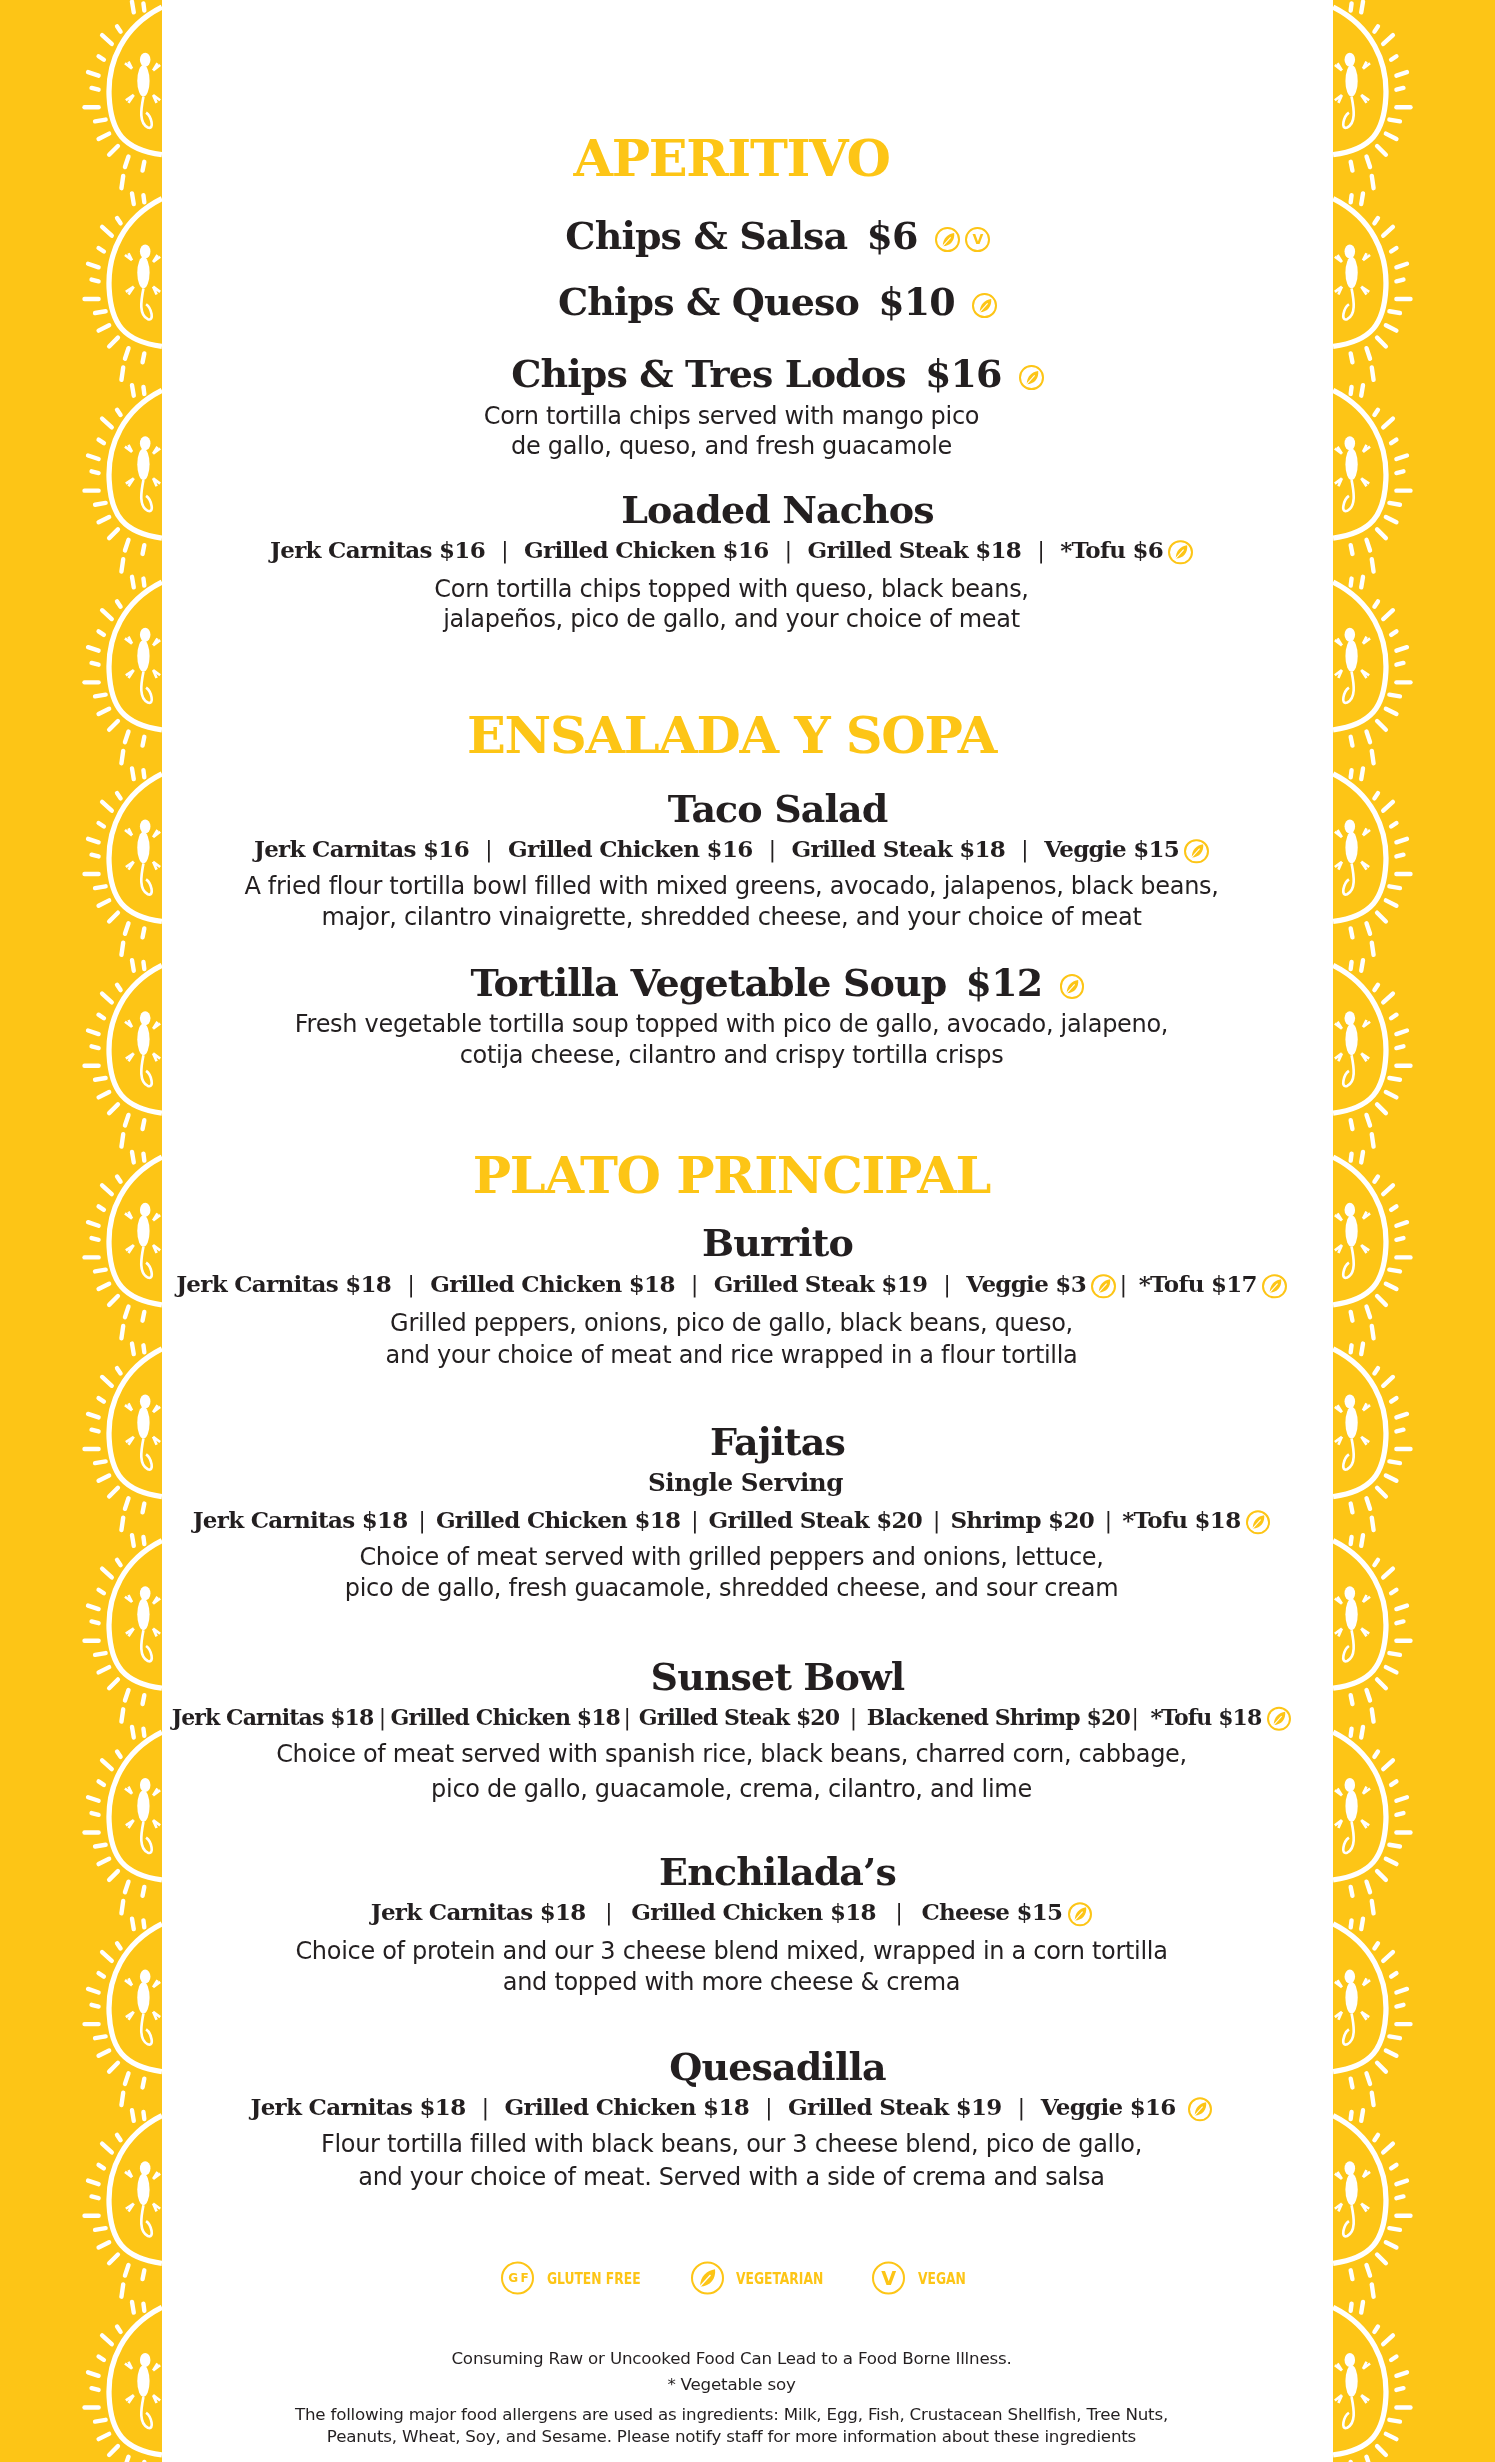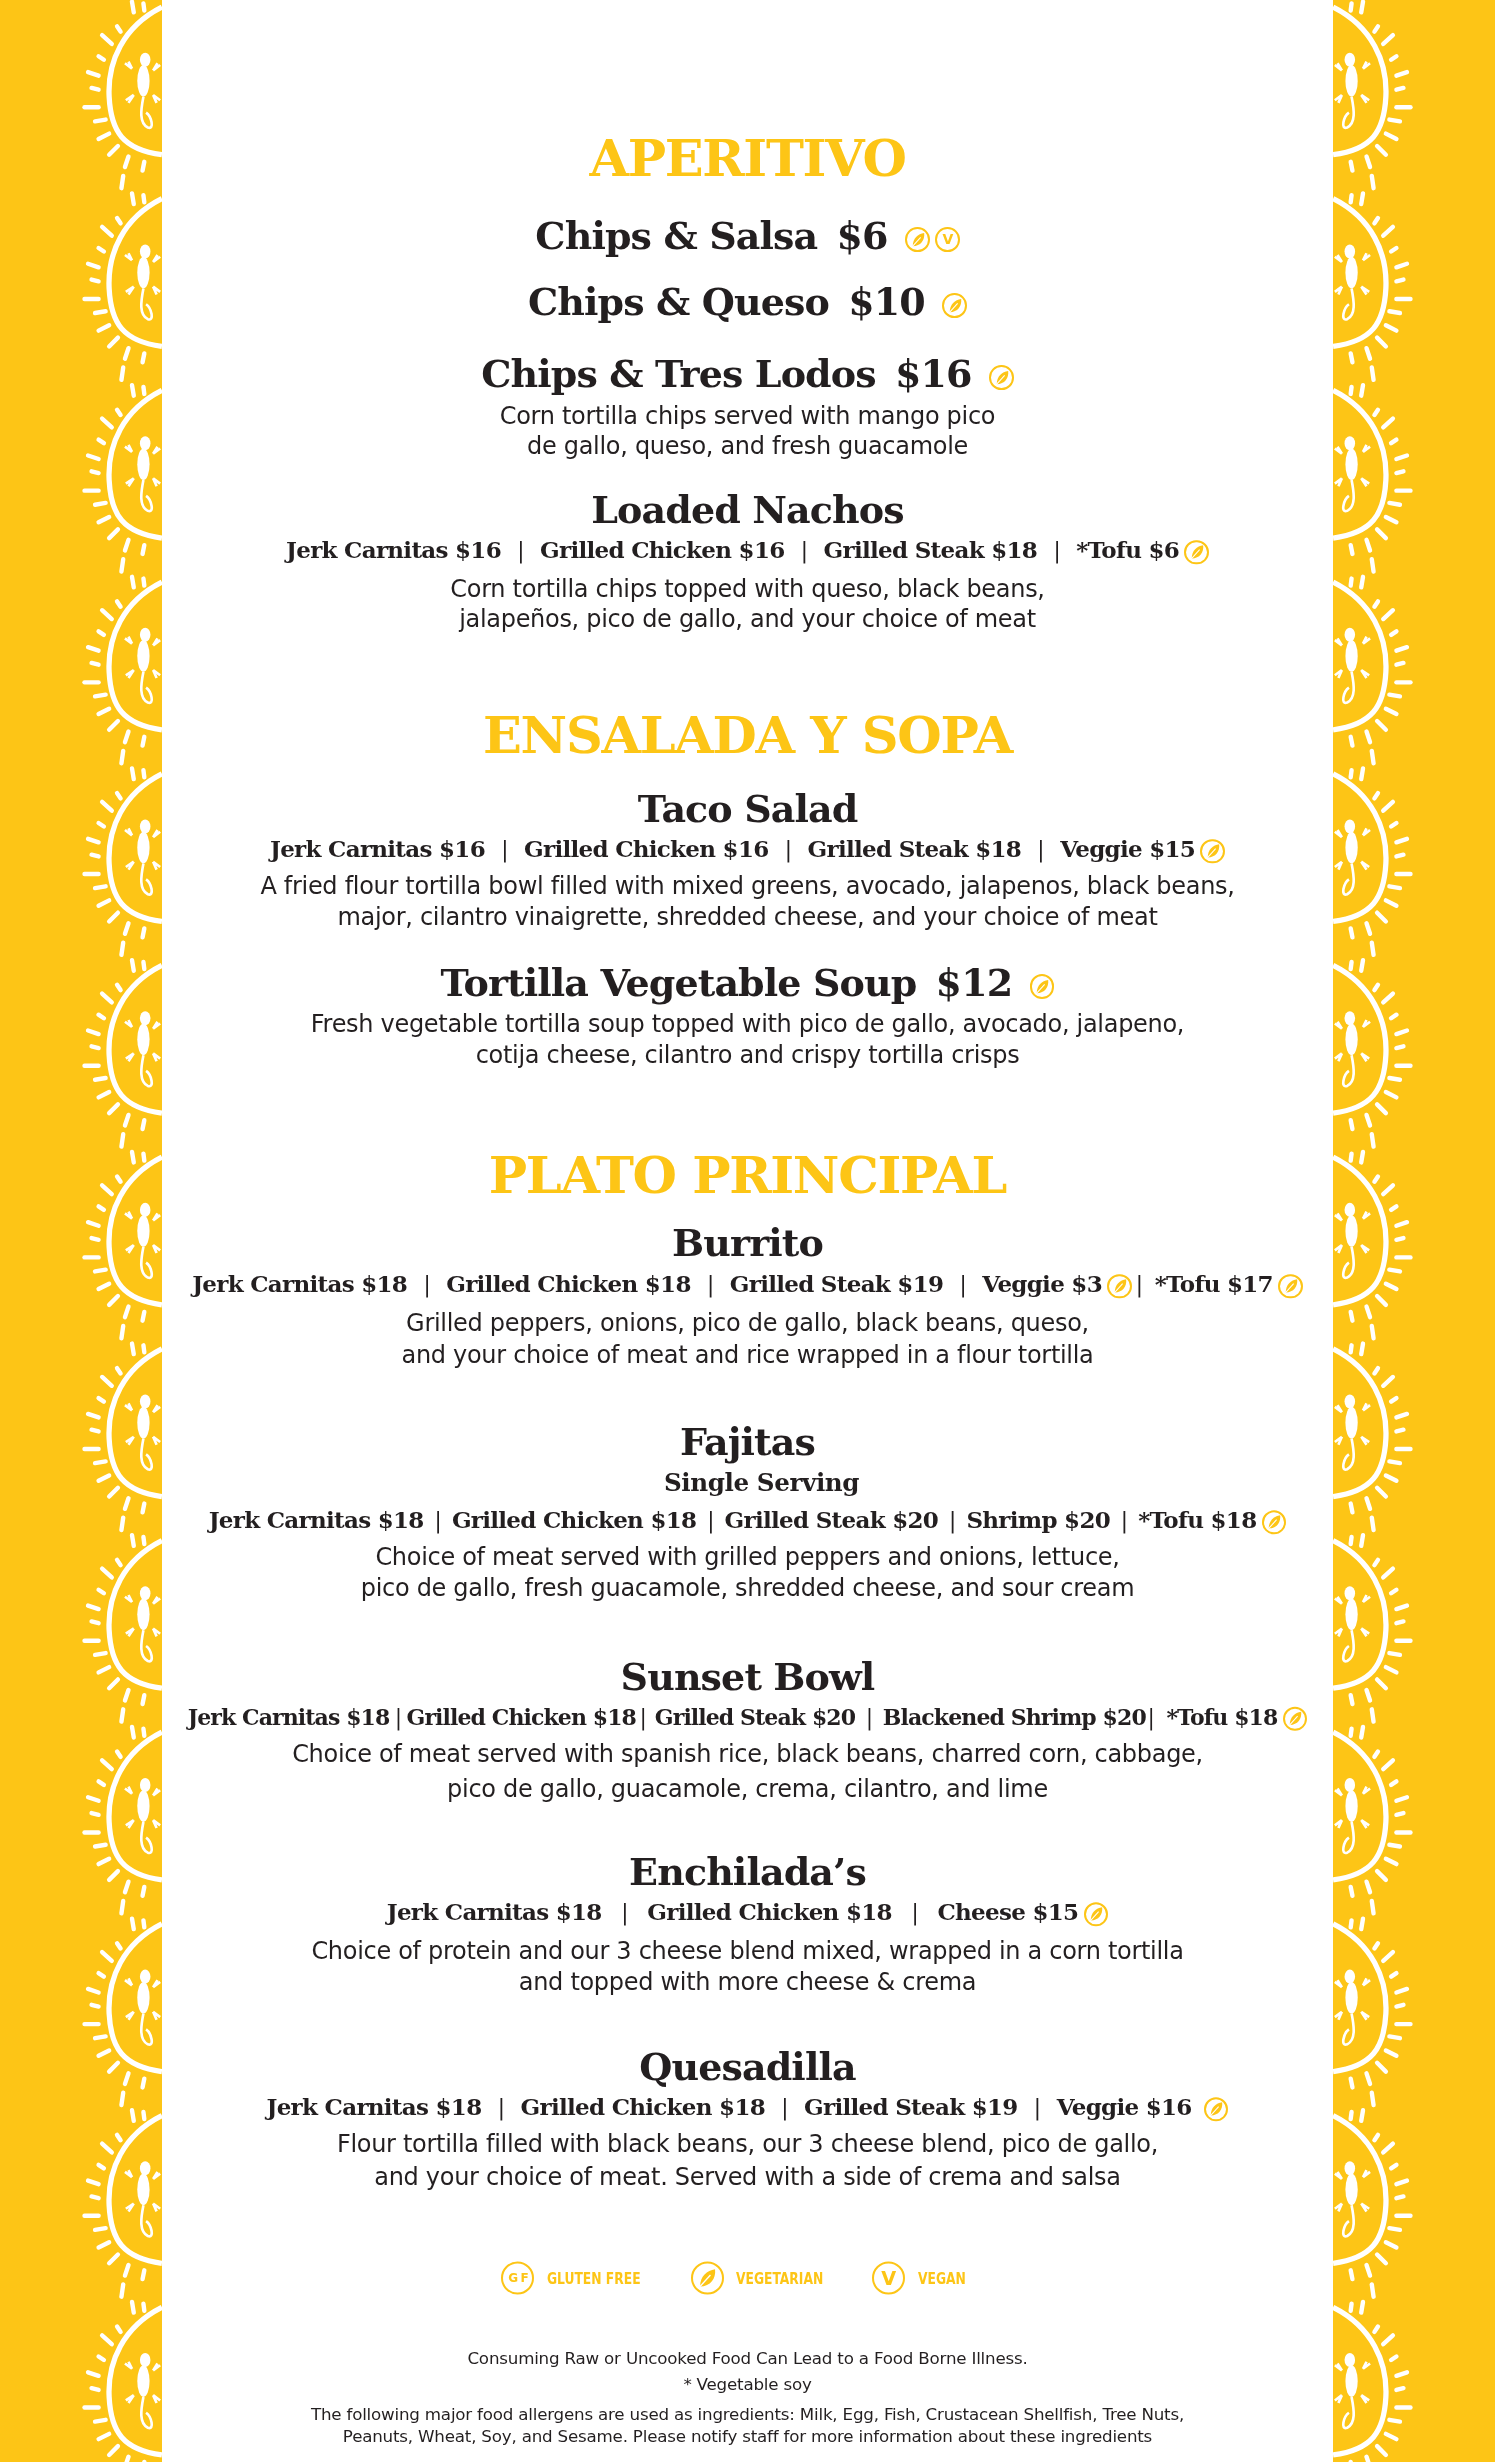--- a/index.html
+++ b/index.html
@@ -8,32 +8,32 @@
 
   .border-col {
     position: absolute; top: 0; height: 2462px; width: 162px;
     background: #FDC516; overflow: hidden;
   }
   .border-left { left: 0; }
   .border-right { left: 1333px; width: 162px; }
   .border-col svg { position: absolute; top: 0; left: 0; }
 
   .line {
-    position: absolute; left: 162px; width: 1171px;
+    position: absolute; left: 146px; width: 1171px;
     text-align: center; white-space: nowrap;
     transform: translateY(-50%);
     line-height: 1.1;
   }
   .section-title {
     font-family: "DejaVu Serif", serif; font-weight: bold;
     color: #FDC516; font-size: 51px; letter-spacing: -1.3px;
   }
   .item-title {
     font-family: "DejaVu Serif", serif; font-weight: bold;
-    font-size: 38px; letter-spacing: -0.9px; color: #231f20;
+    font-size: 38px; letter-spacing: -0.9px; color: #231f20; margin-left: 46px;
   }
   .item-title .price { margin-left: 19.3px; }
   .sub-title {
     font-family: "DejaVu Serif", serif; font-weight: bold;
     font-size: 24.6px; letter-spacing: -0.4px; color: #231f20; padding-left: 28px;
   }
   .variants {
     font-family: "DejaVu Serif", serif; font-weight: bold;
     font-size: 23px; letter-spacing: -0.7px; color: #231f20;
   }

